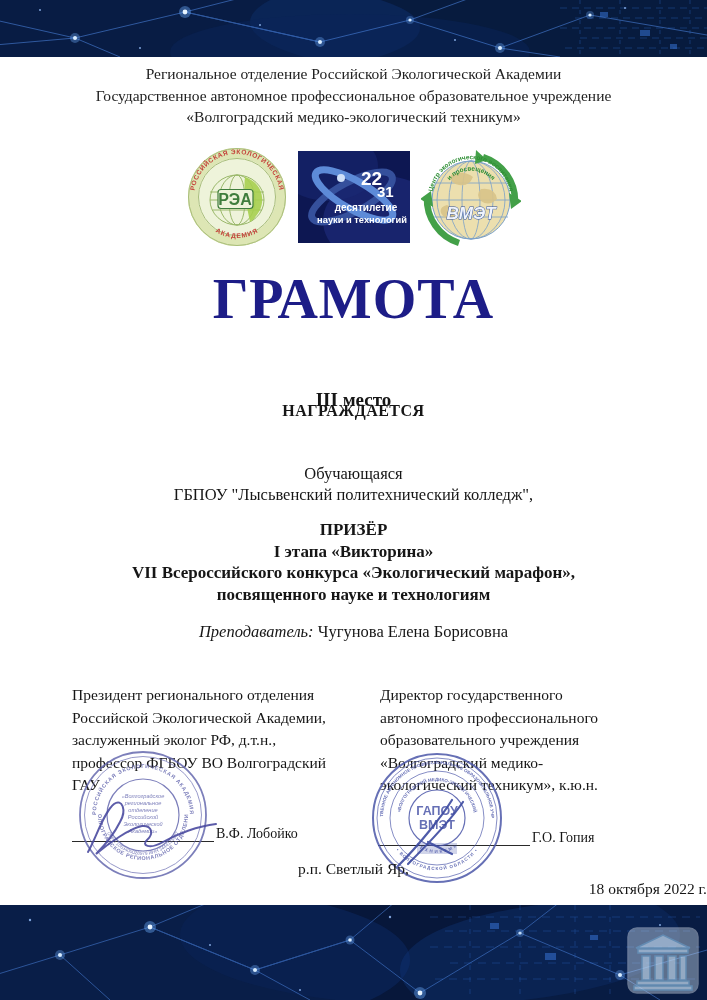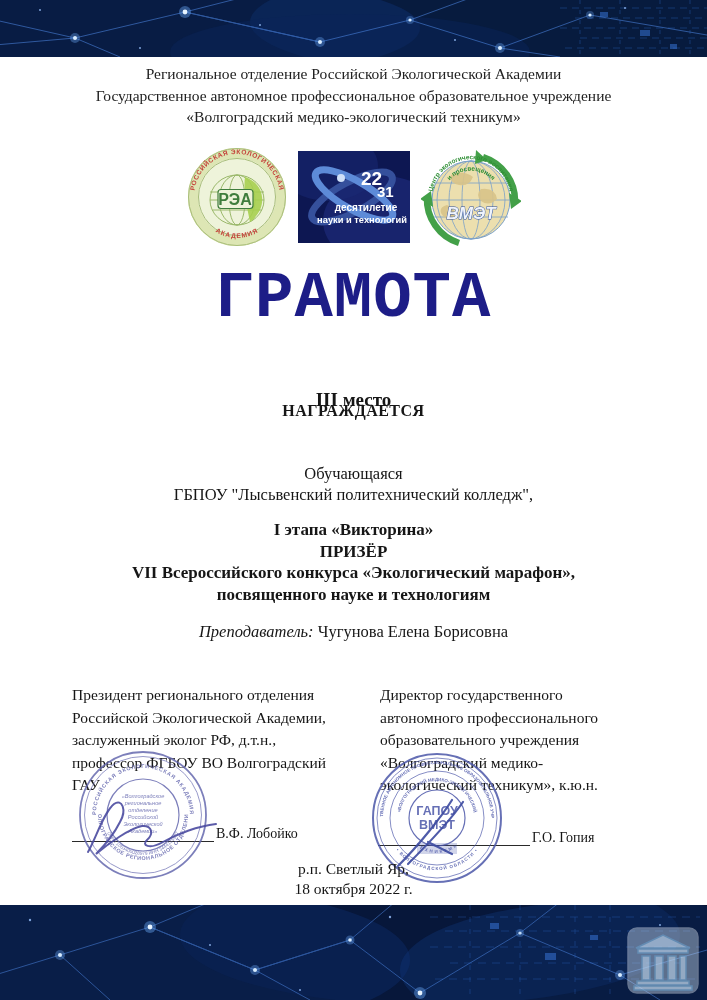--- a/index.html
+++ b/index.html
@@ -6,22 +6,22 @@
   .page{position:relative;width:707px;height:1000px;margin:0 auto;background:#ffffff;
         font-family:"Liberation Serif",serif;color:#161616;overflow:hidden;}
   .abs{position:absolute;}
   .ctr{left:0;width:707px;text-align:center;}
   
   .org-lines{top:63px;font-size:15.5px;line-height:21.5px;color:#222;}
   
   .logos{top:145px;left:0;width:707px;display:flex;justify-content:center;align-items:center;gap:11px;}
   .logo-box{position:relative;}
   
-  .title{top:254px;font-family:Liberation Mono, monospace;font-weight:700;
-         font-size:64px;line-height:90px;color:#1d1d87;letter-spacing:1px;}
+  .title{top:254px;font-family:Liberation Serif, serif;font-weight:700;
+         font-size:56px;line-height:90px;color:#1d1d87;letter-spacing:1px;}
   .place{top:362px;font-size:19px;font-weight:700;margin-top:27px;}
   .awarded{top:402px;font-size:16px;font-weight:700;letter-spacing:0.5px;}
   .rec-name{top:441px;font-size:19px;font-weight:700;}
   .rec-role{top:464px;font-size:16.5px;}
   .rec-school{top:485px;font-size:16.5px;}
   .award-block{top:519px;font-size:17px;font-weight:700;line-height:21.5px;}
   .teacher{top:622px;font-size:16.5px;}
   .teacher .lbl{font-style:italic;text-align:right;}
   
   .col{top:684px;font-size:15.5px;line-height:22.6px;text-align:left;}
@@ -30,21 +30,21 @@
   
   .sig-row{display:flex;align-items:flex-end;height:24px;}
   .sig-row-left{top:818px;left:72px;}
   .sig-row-right{top:822px;left:378px;}
   .sig-line{display:inline-block;border-bottom:1.5px solid #2a2a2a;height:18px;}
   .sig-line-l{width:142px;}
   .sig-line-r{width:152px;}
   .sig-name{font-size:14px;margin-left:2px;white-space:nowrap;}
   
   .loc{top:860px;font-size:15.5px;}
-  .date{top:880px;font-size:15.5px;}
+  .date{top:880px;font-size:15.5px;text-align:right;}
   
   .border-top{top:0;left:0;width:707px;height:57px;}
   .border-bottom{top:905px;left:0;width:707px;height:95px;}
   .stamp{opacity:0.84;pointer-events:none;}
   .overlay{pointer-events:none;}
   svg text{font-family:"Liberation Sans",sans-serif;}
 </style>
 </head>
 <body>
 
@@ -187,22 +187,22 @@
   </div>
 
   <div class="abs ctr title">ГРАМОТА</div>
   <div class="abs ctr place">III место</div>
   <div class="abs ctr awarded">НАГРАЖДАЕТСЯ</div>
 
   <div class="abs ctr rec-role">Обучающаяся</div>
   <div class="abs ctr rec-school">ГБПОУ "Лысьвенский политехнический колледж",</div>
 
   <div class="abs ctr award-block">
+    <div>ПРИЗЁР</div>
     <div>I этапа «Викторина»</div>
-    <div>ПРИЗЁР</div>
     <div>VII Всероссийского конкурса «Экологический марафон»,</div>
     <div>посвященного науке и технологиям</div>
   </div>
 
   <div class="abs ctr teacher">
     <span class="lbl">Преподаватель:</span>
     <span>Чугунова Елена Борисовна</span>
   </div>
 
   <div class="abs col col-left">

